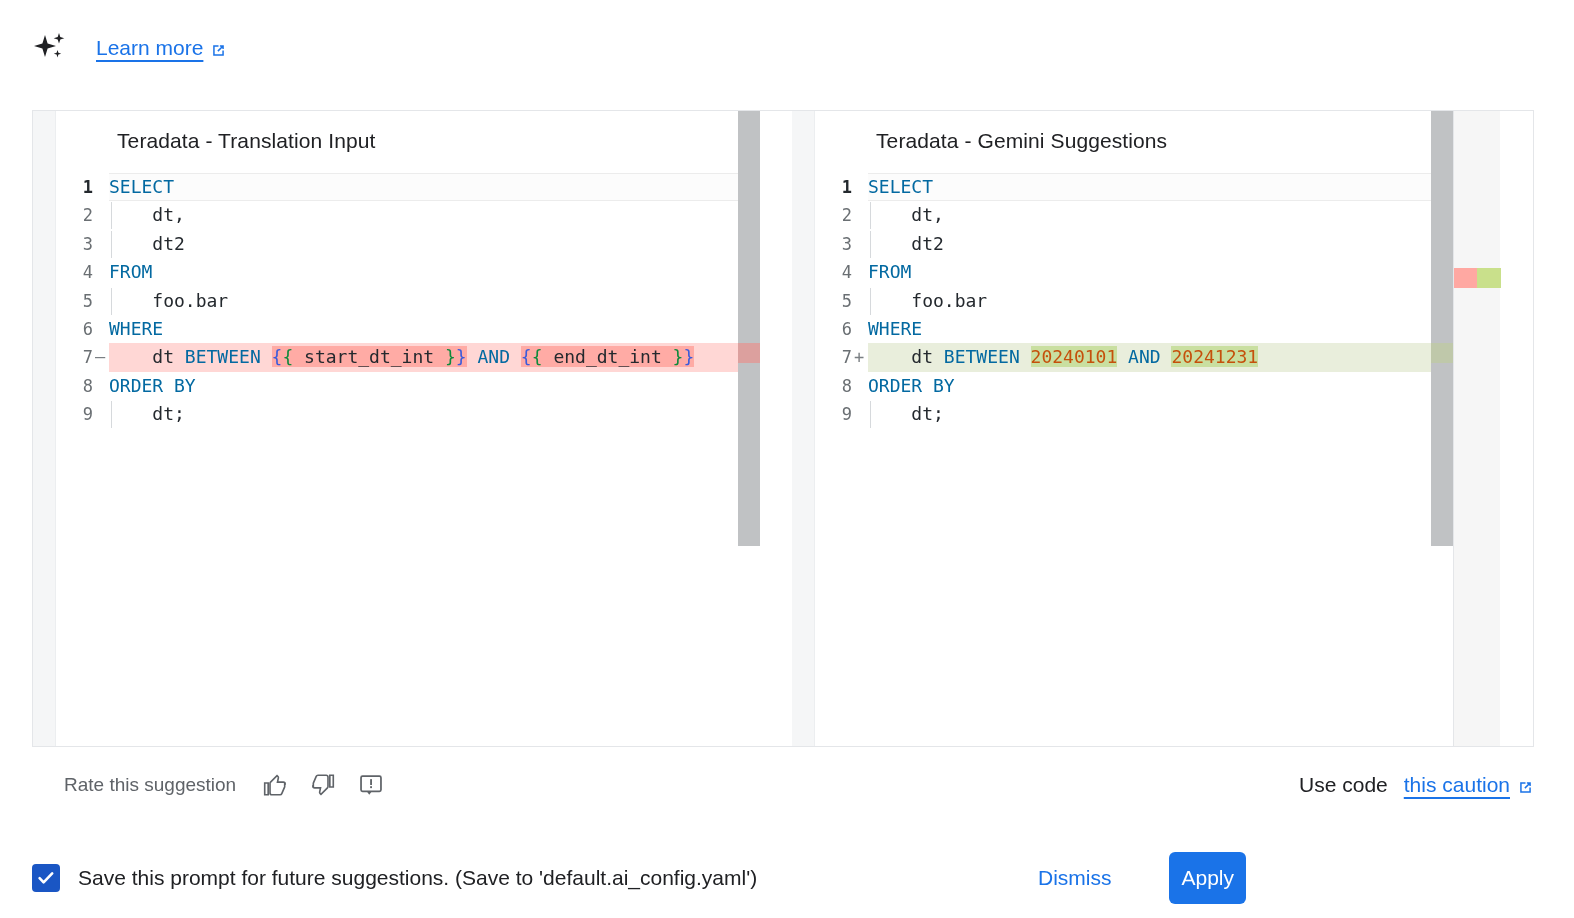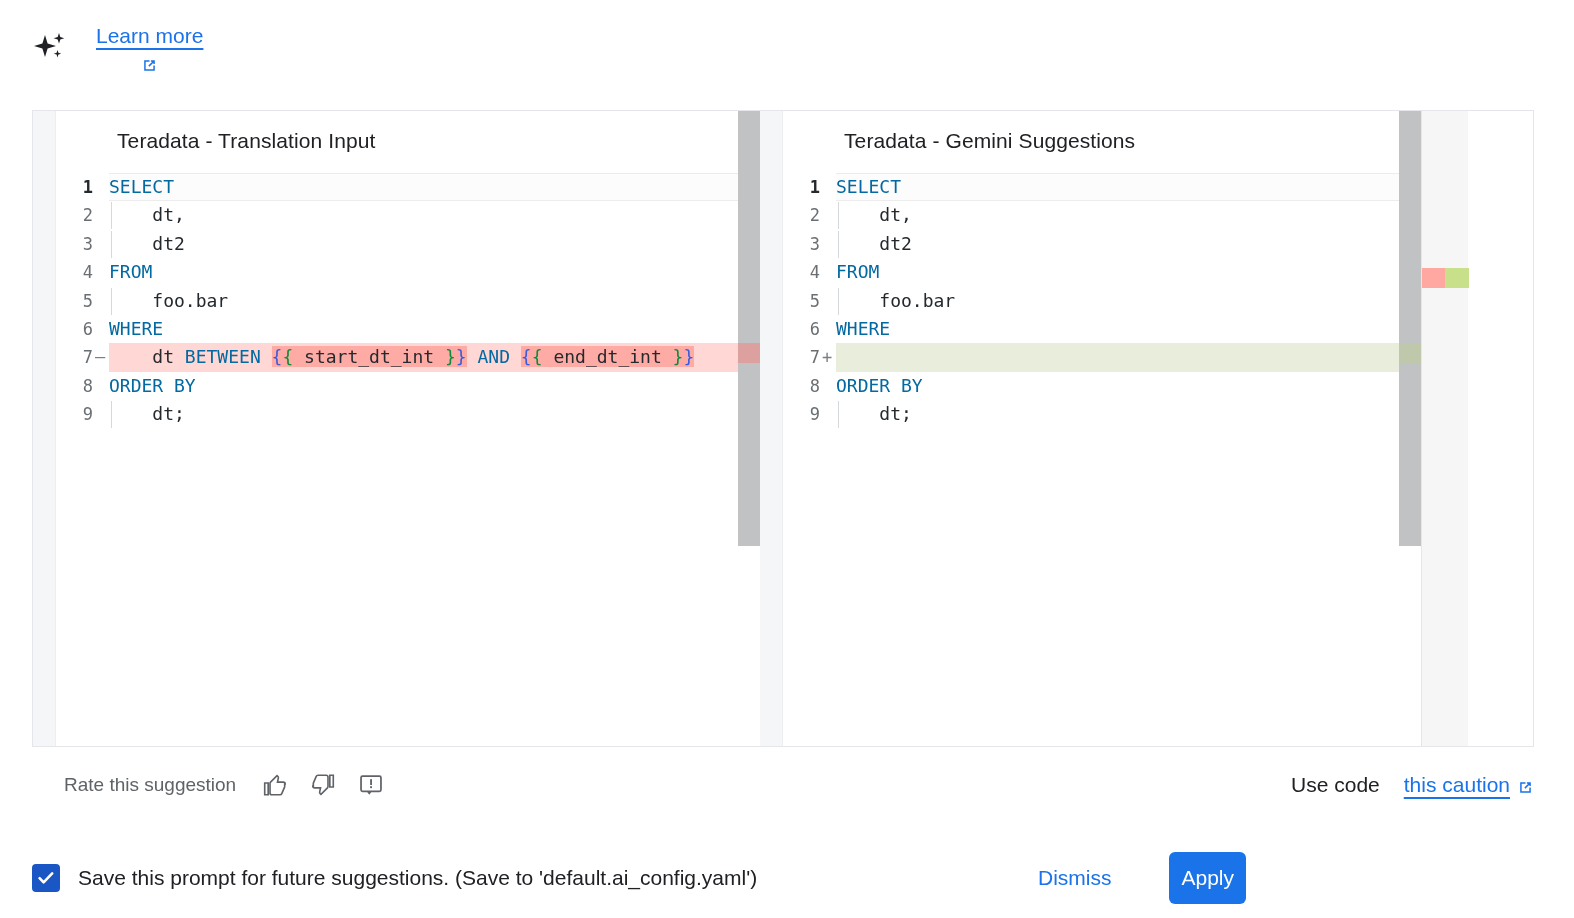--- a/index.html
+++ b/index.html
@@ -21,36 +21,36 @@
   .hdr-title {
     margin-left: 18px;
     font-size: 25px; color: #202124; letter-spacing: 0.1px;
   }
   .hdr-link {
     margin-left: 26px;
     font-size: 21px; color: #1a73e8;
     text-decoration: underline; text-underline-offset: 5px;
     display: inline-flex; align-items: center; gap: 7px;
     cursor: pointer;
-    flex-direction: column;
   }
   .ext-ic { display: inline-block; width: 17px; height: 17px; }
 
   
   .diff {
     position: absolute; left: 32px; top: 110px;
     width: 1502px; height: 637px;
     background: #ffffff;
     border: 1px solid #e4e6e9;
     display: flex;
     overflow: hidden;
+    gap: 16px;
   }
   .pane { position: relative; height: 100%; background: #ffffff; }
   .pane-left  { width: 727px; }
-  .pane-right { width: 708px; }
+  .pane-right { width: 708px; margin-left: 16px; }
 
   .gutterstrip {
     position: absolute; left: 0; top: 0; bottom: 0;
     width: 23px; background: #f5f6f7;
     border-right: 1px solid #eceef0;
   }
   .pane-title {
     position: absolute; left: 84px; top: 0;
     height: 60px; display: flex; align-items: center;
     font-size: 21px; color: #202124; letter-spacing: .1px;
@@ -116,21 +116,21 @@
   .raterow {
     position: absolute; left: 32px; top: 760px;
     width: 1502px; height: 50px;
     display: flex; align-items: center;
   }
   .rate-lbl { font-size: 19px; color: #5f6368; margin-left: 32px; }
   .rate-icons { display: flex; align-items: center; gap: 22px; margin-left: 26px; }
   .ric { width: 26px; height: 26px; cursor: pointer; display: block; }
   .usecode {
     margin-left: auto; font-size: 21px; color: #202124;
-    display: flex; align-items: center; gap: 24px;
+    display: flex; align-items: center; gap: 16px;
   }
   .usecode a {
     color: #1a73e8; text-decoration: underline; text-underline-offset: 5px;
     display: inline-flex; align-items: center; gap: 7px; cursor: pointer;
   }
 
   
   .footer {
     position: absolute; left: 0; top: 838px;
     width: 1278px; height: 80px;
@@ -202,21 +202,21 @@
   <div class="pane pane-right">
     <div class="gutterstrip"></div>
     <div class="pane-title">Teradata - Gemini Suggestions</div>
     <div class="code" id="right-code">
         <div class="row"><div class="curline"></div><div class="ln cur">1</div><div class="src"><span class="kw">SELECT</span></div></div>
         <div class="row"><div class="ln">2</div><div class="iguide" style="left: 78px;"></div><div class="src"><span>    dt,</span></div></div>
         <div class="row"><div class="ln">3</div><div class="iguide" style="left: 78px;"></div><div class="src"><span>    dt2</span></div></div>
         <div class="row"><div class="ln">4</div><div class="src"><span class="kw">FROM</span></div></div>
         <div class="row"><div class="ln">5</div><div class="iguide" style="left: 78px;"></div><div class="src"><span>    foo.bar</span></div></div>
         <div class="row"><div class="ln">6</div><div class="src"><span class="kw">WHERE</span></div></div>
-        <div class="row"><div class="addline"></div><div class="ln">7</div><div class="sign">+</div></div>
+        <div class="row"><div class="addline"></div><div class="ln">7</div><div class="sign">+</div><div class="src"><span>    dt </span><span class="kw">BETWEEN</span><span> </span><span class="num wadd">20240101</span><span> </span><span class="kw">AND</span><span> </span><span class="num wadd">20241231</span></div></div>
         <div class="row"><div class="ln">8</div><div class="src"><span class="kw">ORDER BY</span></div></div>
         <div class="row"><div class="ln">9</div><div class="iguide" style="left: 78px;"></div><div class="src"><span>    dt;</span></div></div>
       </div>
     <div class="vbar" style="right:47px;">
       <div class="vthumb"></div>
       <div class="mk" style="left:0;width:22px;top:232px;background:rgba(190,205,150,.55);"></div>
     </div>
     <div class="ovr" style="right:0;">
       <div class="mk" style="left:0;width:23px;top:157px;background:#ffa8a2;"></div>
       <div class="mk" style="left:23px;width:24px;top:157px;background:#c9e08b;"></div>

